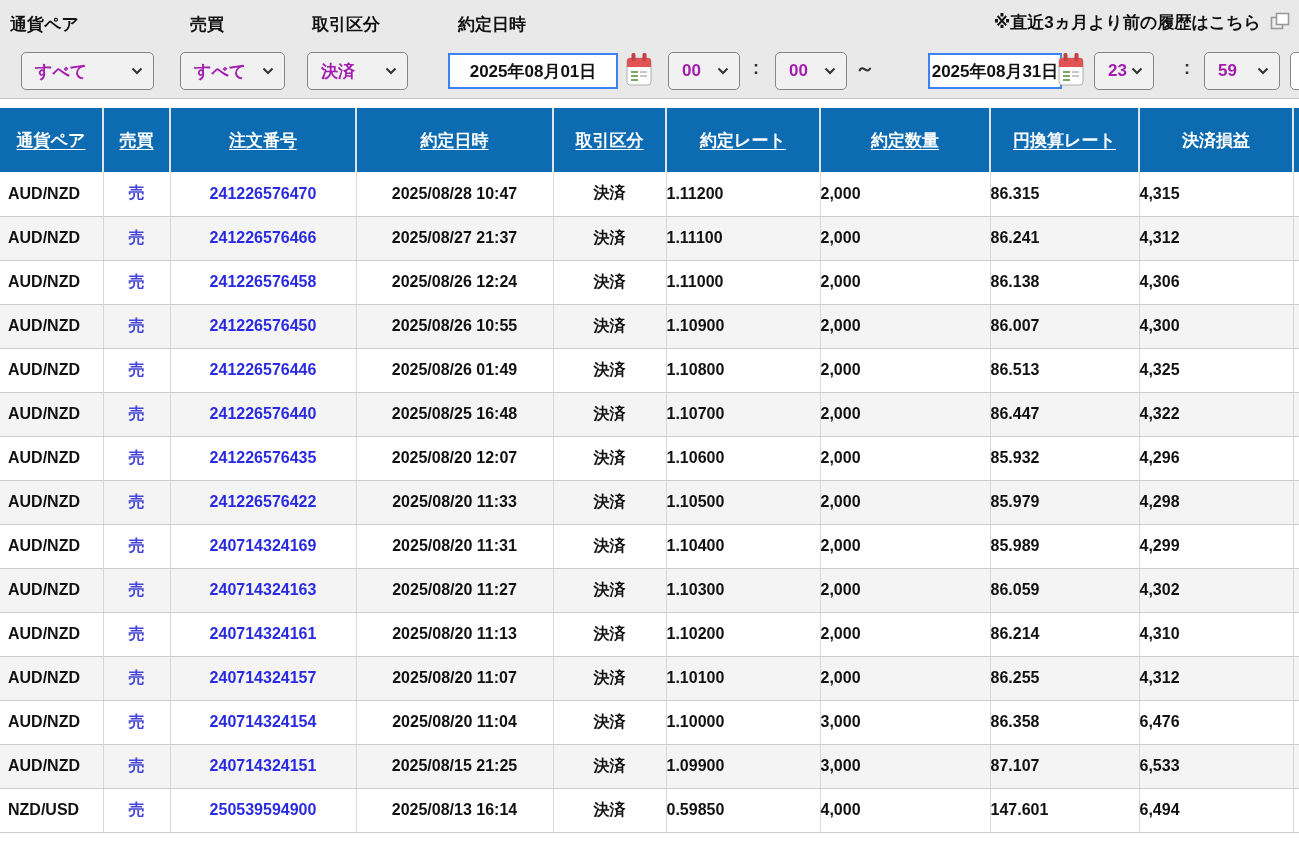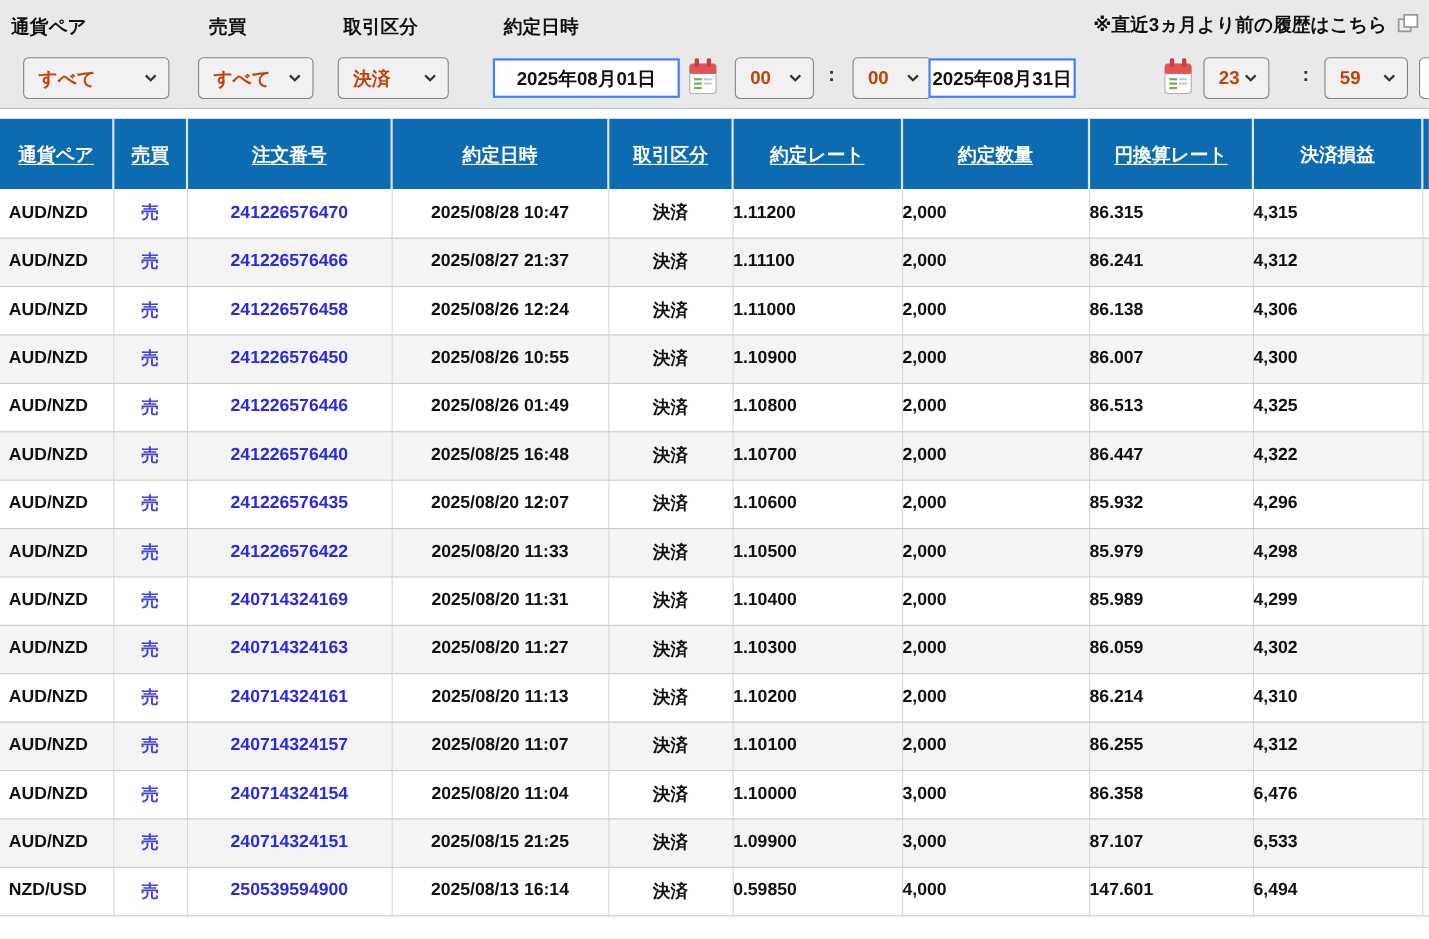--- a/index.html
+++ b/index.html
@@ -35,39 +35,39 @@
     position:absolute;top:11px;right:8px;
     display:flex;align-items:flex-start;gap:8px;
     font-size:17px;font-weight:bold;color:#111;white-space:nowrap;cursor:pointer;
   }
   .dd{
     position:absolute;top:52px;height:38px;
     border:1px solid #868686;border-radius:5px;
     background:#f1f1f1;
     display:flex;align-items:center;
     padding:0 10px 0 13px;
-    font-size:17px;font-weight:bold;color:#c2410c;
+    font-size:17px;font-weight:bold;color:#a21caf;
     cursor:pointer;white-space:nowrap;
   }
   .dd .chev{margin-left:auto;display:flex;align-items:center}
   #dd-pair{left:21px;width:133px}
   #dd-side{left:180px;width:105px}
   #dd-type{left:307px;width:101px}
   #dd-hour-from{left:668px;width:72px}
   #dd-min-from{left:775px;width:72px}
   #dd-hour-to{left:1094px;width:60px}
   #dd-min-to{left:1204px;width:76px}
   .date-input{
     position:absolute;top:53px;height:36px;
     background:#fff;border:2px solid #3b82f6;
     display:flex;align-items:center;justify-content:center;
     font-size:17px;font-weight:bold;color:#111;white-space:nowrap;cursor:text;
   }
   #date-from{left:448px;width:170px}
-  #date-to{left:844px;width:134px}
+  #date-to{left:928px;width:134px}
   .cal{position:absolute;top:51px;width:28px;height:38px;cursor:pointer}
   #cal-from{left:625px}
   #cal-to{left:1057px}
   .sep-colon{position:absolute;top:58px;font-size:18px;font-weight:bold;color:#333}
   #colon-from{left:753px}
   #colon-to{left:1184px}
   .sep-tilde{position:absolute;top:55px;left:855px;font-size:20px;font-weight:bold;color:#333}
   .partial-box{
     position:absolute;top:52px;left:1290px;width:22px;height:38px;
     border:1px solid #868686;border-radius:5px 0 0 5px;background:#fff;

